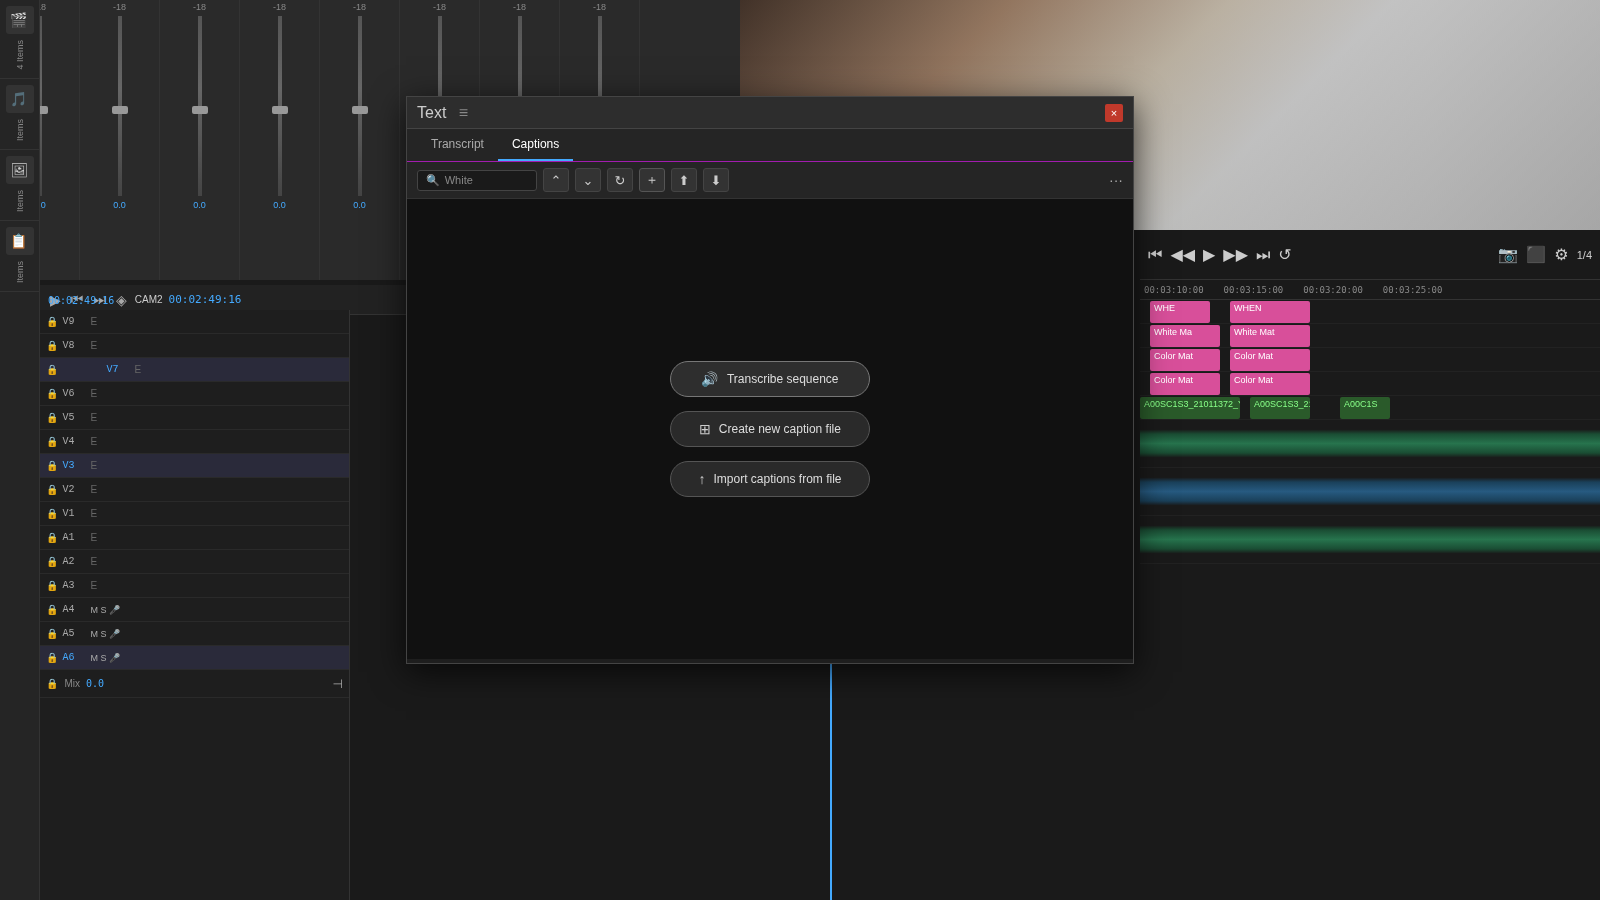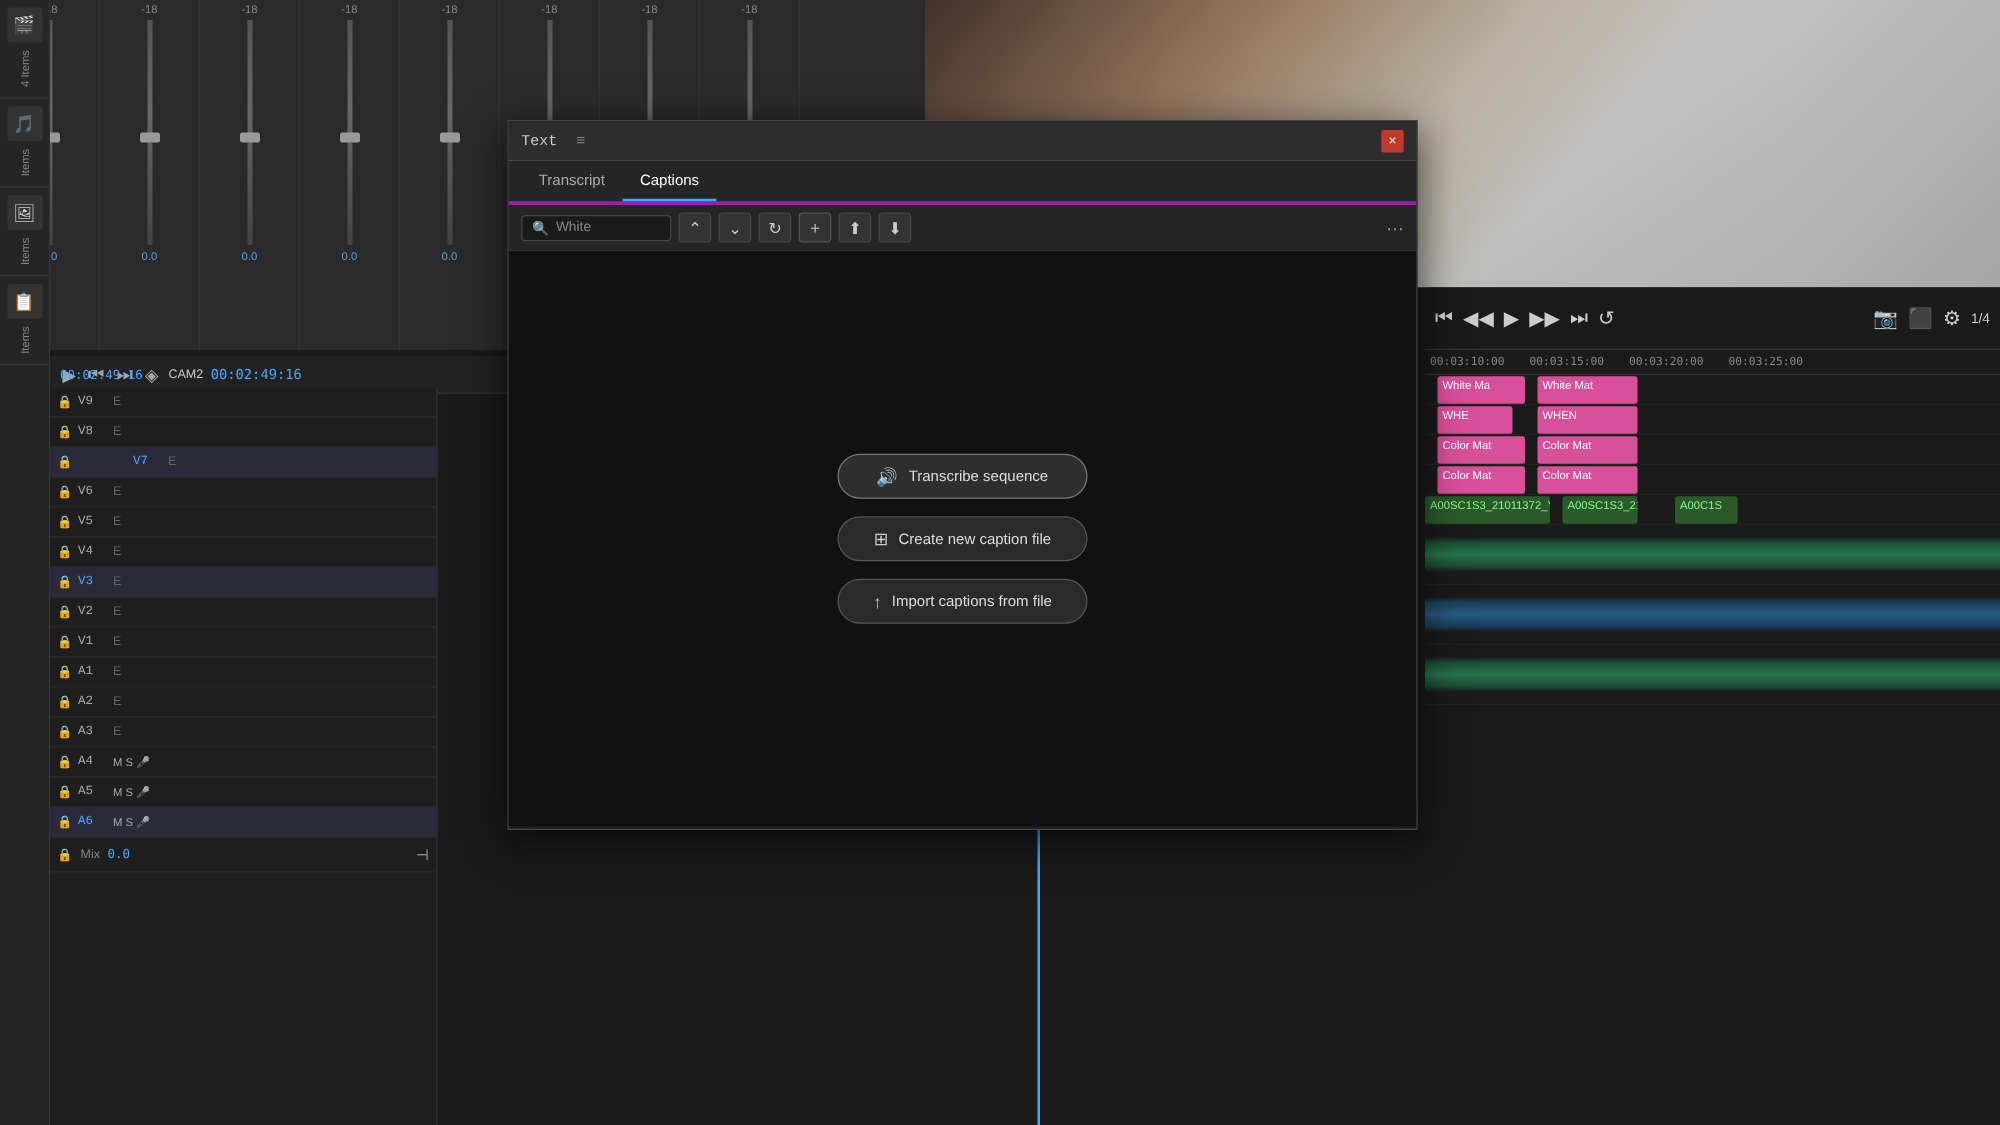--- a/index.html
+++ b/index.html
@@ -261,41 +261,40 @@
     }
     .modal-titlebar {
       background: #2d2d2d;
       height: 32px;
       display: flex;
       align-items: center;
       padding: 0 10px;
       border-bottom: 1px solid #444;
     }
     .modal-title {
-      font-size: 12px;
+      font-size: 16px;
       color: #ccc;
       flex: 1;
-      font-family: Liberation Mono, monospace;
     }
     .modal-close-btn {
       width: 18px;
       height: 18px;
       background: #c0392b;
       border-radius: 2px;
       display: flex;
       align-items: center;
       justify-content: center;
       font-size: 11px;
       color: #fff;
       cursor: pointer;
     }
     .modal-tabs {
       display: flex;
       padding: 0 10px;
-      border-bottom: 3px solid #a21caf;
+      border-bottom: 1px solid #a21caf;
       background: #252525;
     }
     .modal-tab {
       padding: 8px 14px;
       font-size: 12px;
       color: #aaa;
       cursor: pointer;
       border-bottom: 2px solid transparent;
     }
     .modal-tab.active {
@@ -614,33 +613,33 @@
 <div class="timeline-ruler" style="position:absolute;right:0;top:280px;width:460px;gap:20px;">
   <span>00:03:10:00</span>
   <span>00:03:15:00</span>
   <span>00:03:20:00</span>
   <span>00:03:25:00</span>
 </div>
 
 <div class="timeline-content">
 
   <div class="clip-row">
+    <div class="clip-block clip-pink" style="left:10px;width:60px;">
+      <span>WHE</span>
+    </div>
+    <div class="clip-block clip-pink" style="left:90px;width:80px;">
+      <span>WHEN</span>
+    </div>
+  </div>
+  <div class="clip-row">
     <div class="clip-block clip-pink" style="left:10px;width:70px;">
       <span>White Ma</span>
     </div>
     <div class="clip-block clip-pink" style="left:90px;width:80px;">
       <span>White Mat</span>
-    </div>
-  </div>
-  <div class="clip-row">
-    <div class="clip-block clip-pink" style="left:10px;width:60px;">
-      <span>WHE</span>
-    </div>
-    <div class="clip-block clip-pink" style="left:90px;width:80px;">
-      <span>WHEN</span>
     </div>
   </div>
   <div class="clip-row">
     <div class="clip-block clip-pink" style="left:10px;width:70px;">
       <span>Color Mat</span>
     </div>
     <div class="clip-block clip-pink" style="left:90px;width:80px;">
       <span>Color Mat</span>
     </div>
   </div>

